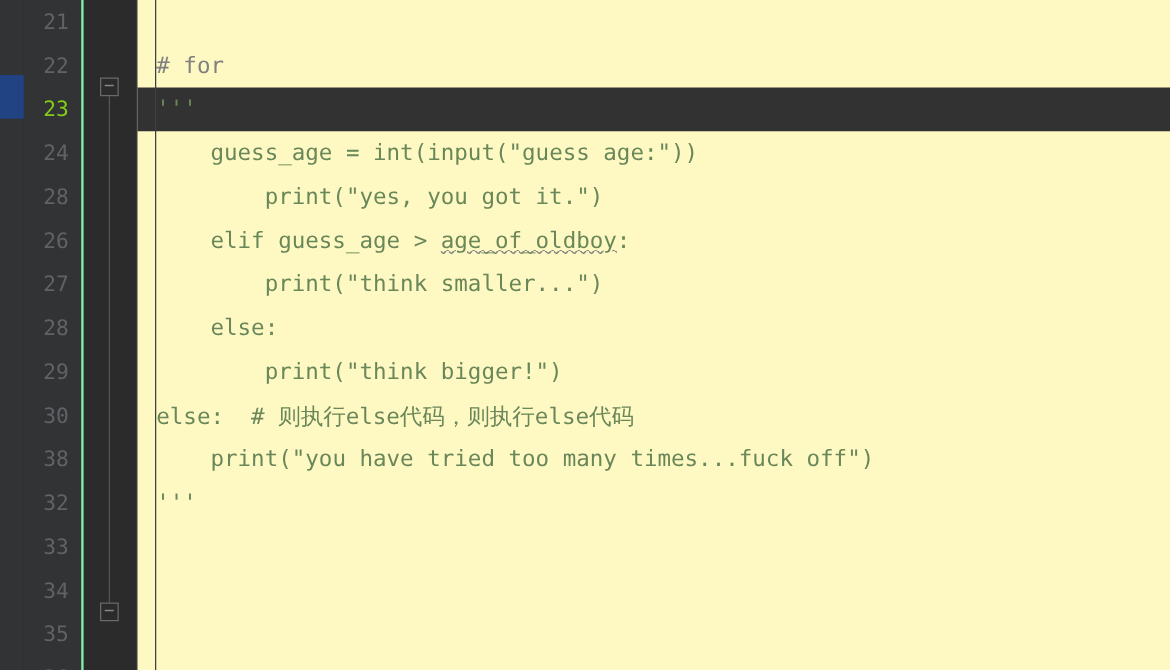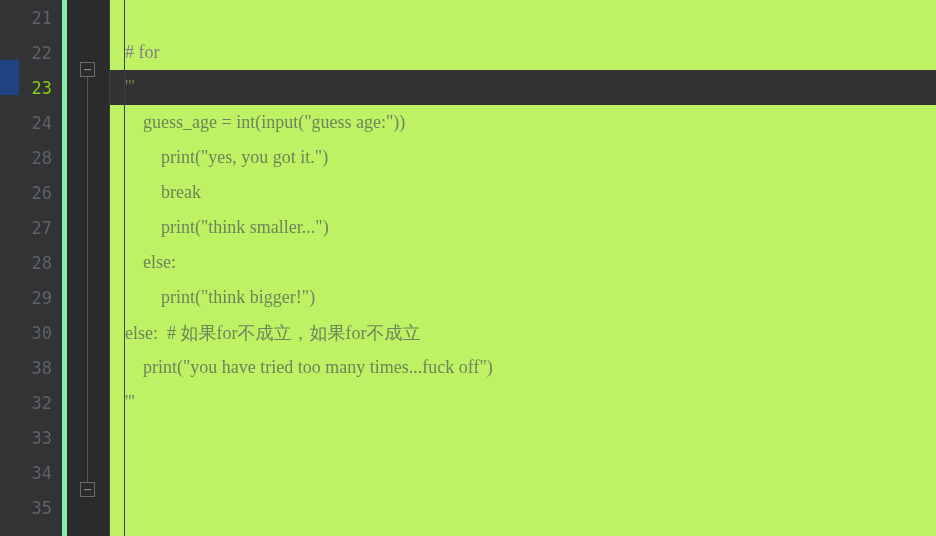--- a/index.html
+++ b/index.html
@@ -27,21 +27,21 @@
       left: 0;
       width: 19px;
       height: 35px;
       background: #214283;
     }
     .gutter {
       width: 48px;
       background: #313335;
       padding-top: 0;
       flex-shrink: 0;
-      border-right: 5px solid #86efac;
+      border-right: 2px solid #86efac;
     }
     .line-number {
       height: 35px;
       display: flex;
       align-items: center;
       justify-content: flex-end;
       padding-right: 10px;
       color: #606366;
       font-size: 17px;
     }
@@ -74,23 +74,22 @@
     }
     .minus {
       color: #888;
       font-size: 14px;
       line-height: 1;
       position: relative;
       top: -1px;
     }
     .code-area {
       flex: 1;
-      background: #bef264;
+      background: #fef9c3;
       position: relative;
-      font-family: Liberation Serif, serif;
     }
     .code-line {
       height: 35px;
       display: flex;
       align-items: center;
       padding-left: 15px;
       white-space: pre;
       color: #a9b7c6;
     }
     .cursor-line {
@@ -147,21 +146,21 @@
 </div>
 
 <div class="code-area">
   <div class="guide" style="left:14px;"></div>
 
   <div class="code-line"><span></span></div>
   <div class="code-line"><span></span><span class="comment"># for</span></div>
   <div class="code-line cursor-line"><span></span><span class="string">'''</span></div>
   <div class="code-line"><span>    </span><span class="string"><span>guess_age = </span><span>int</span><span>(</span><span>input</span><span>(</span><span>"guess age:"</span><span>))</span></span></div>
   <div class="code-line"><span>        </span><span class="string"><span>print</span><span>(</span><span>"yes, you got it."</span><span>)</span></span></div>
-  <div class="code-line"><span>        </span><span class="string">break</span></div>
+  <div class="code-line"><span>    </span><span class="string"><span>elif </span><span>guess_age &gt; </span><span class="wavy">age_of_oldboy</span><span>:</span></span></div>
   <div class="code-line"><span>        </span><span class="string"><span>print</span><span>(</span><span>"think smaller..."</span><span>)</span></span></div>
   <div class="code-line"><span>    </span><span class="string"><span>else</span><span>:</span></span></div>
   <div class="code-line"><span>        </span><span class="string"><span>print</span><span>(</span><span>"think bigger!"</span><span>)</span></span></div>
-  <div class="code-line"><span></span><span class="string"><span>else</span><span>:  </span><span># 如果for不成立，如果for不成立</span></span></div>
+  <div class="code-line"><span></span><span class="string"><span>else</span><span>:  </span><span># 则执行else代码，则执行else代码</span></span></div>
   <div class="code-line"><span>    </span><span class="string"><span>print</span><span>(</span><span>"you have tried too many times...fuck off"</span><span>)</span></span></div>
   <div class="code-line"><span></span><span class="string">'''</span></div>
   <div class="code-line"><span></span></div>
 </div>
 
 </body></html>

